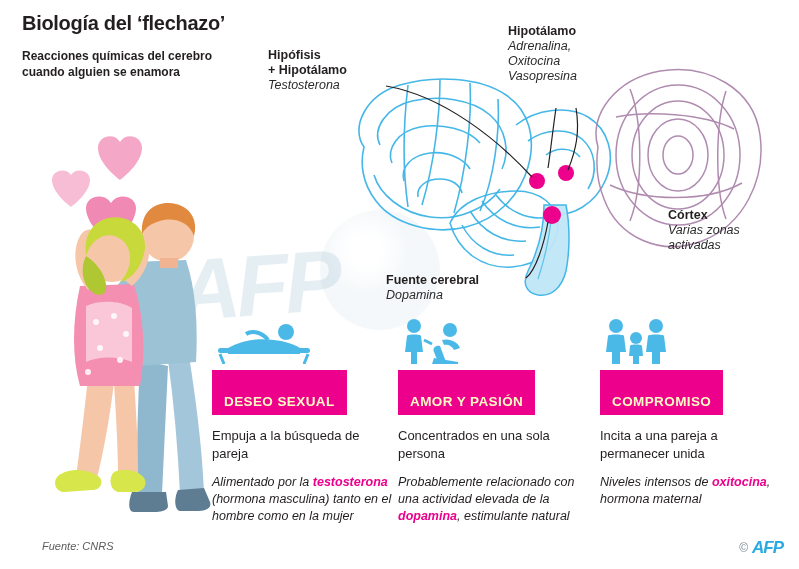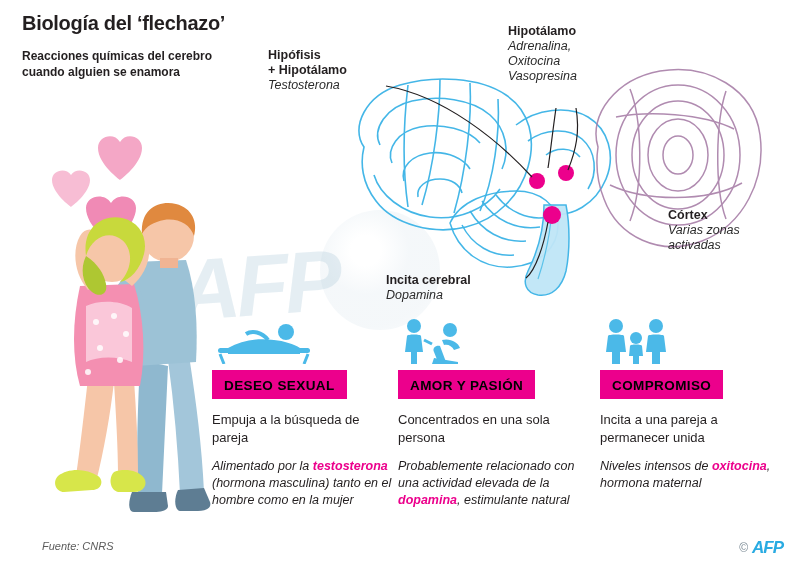--- a/index.html
+++ b/index.html
@@ -129,25 +129,25 @@
   .col-2 { left: 398px; }
   .col-3 { left: 600px; }
 
   .col-icon {
     height: 52px;
     position: relative;
   }
   .badge {
     display: inline-block;
     background: #ec008c;
-    color: #000000;
+    color: #fef9c3;
     font-weight: bold;
     font-size: 13.5px;
     letter-spacing: 0.4px;
-    padding: 8px 12px 6px 12px;
+    padding: 24px 12px 6px 12px;
     white-space: nowrap;
   }
   .col-body {
     margin-top: 12px;
     font-size: 13px;
     line-height: 17.5px;
     color: #231f20;
   }
   .col-body .para2 {
     margin-top: 12px;
@@ -254,21 +254,21 @@
     <b>Hipotálamo</b><br>
     <i id="c1n">Adrenalina,<br>Oxitocina<br>Vasopresina</i>
   </div>
 
   <div class="callout callout-cortex">
     <b>Córtex</b><br>
     <i id="c2n">Varias zonas<br>activadas</i>
   </div>
 
   <div class="callout callout-tronco">
-    <b>Incita cerebral</b><br>
+    <b>Fuente cerebral</b><br>
     <i>Dopamina</i>
   </div>
 
   <div class="couple">
     <svg width="210" height="410" viewBox="0 0 210 410">
 
       <g fill="#f4a7c6">
         <path d="M70 38 C70 26, 86 22, 92 32 C98 22, 114 26, 114 38 C114 54, 92 70, 92 70 C92 70, 70 54, 70 38 Z"></path>
         <path d="M24 70 C24 60, 38 57, 43 65 C48 57, 62 60, 62 70 C62 83, 43 97, 43 97 C43 97, 24 83, 24 70 Z" fill="#f7bdd4"></path>
         <path d="M58 98 C58 86, 76 82, 83 93 C90 82, 108 86, 108 98 C108 116, 83 135, 83 135 C83 135, 58 116, 58 98 Z" fill="#f08ab5"></path>

